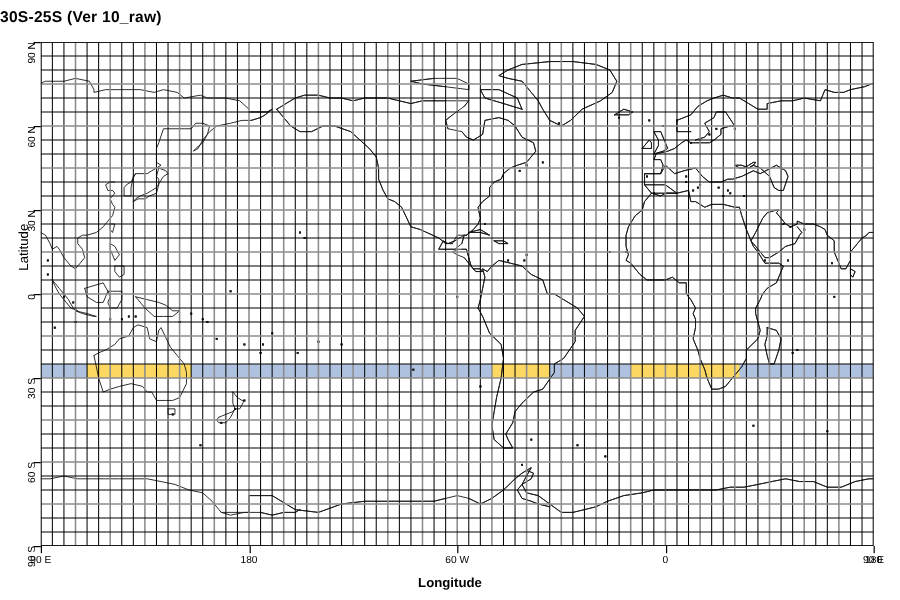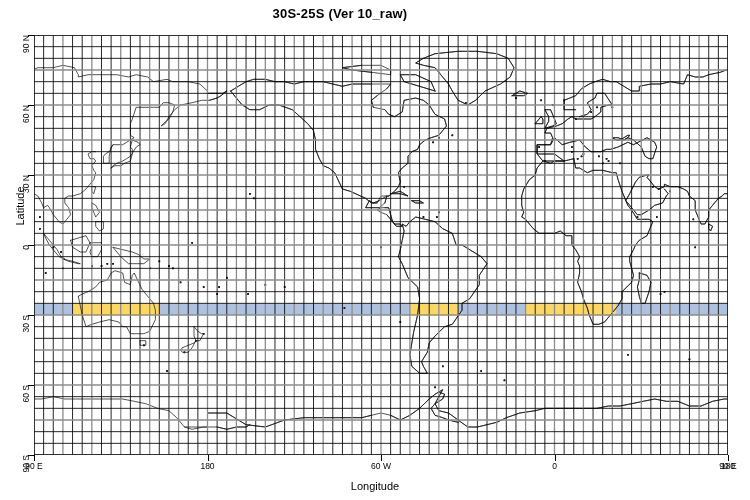--- a/index.html
+++ b/index.html
@@ -3,30 +3,30 @@
 <meta charset="utf-8">
 <style>
   html,body{margin:0;padding:0;}
   body{
     width:750px;height:500px;background:#ffffff;
     font-family:"Liberation Sans", sans-serif;
     overflow:hidden;position:relative;
   }
   #figure{position:absolute;left:0;top:0;width:750px;height:500px;}
   #title{
-    position:absolute;left:0;top:6px;width:680px;text-align:center;
+    position:absolute;left:0;top:6px;width:680px;text-align:left;
     font-size:13px;font-weight:bold;color:#000;letter-spacing:0.2px;
   }
   #ylabel{
     position:absolute;left:-20px;top:200px;width:80px;text-align:center;
     font-size:11px;color:#000;transform:rotate(-90deg);transform-origin:center;
   }
   #xlabel{
     position:absolute;left:0;top:480px;width:750px;text-align:center;
-    font-size:11px;color:#000;
+    font-size:11px;color:#000;font-weight:bold;
   }
   .ytick-label{
     position:absolute;font-size:8.5px;color:#000;width:40px;text-align:right;
     transform:rotate(-90deg);transform-origin:right center;right:0;
   }
   .ytick-wrap{position:absolute;left:0;width:26px;height:10px;}
   .xtick-label{
     position:absolute;font-size:8.5px;color:#000;width:60px;text-align:center;
     top:461px;
   }

